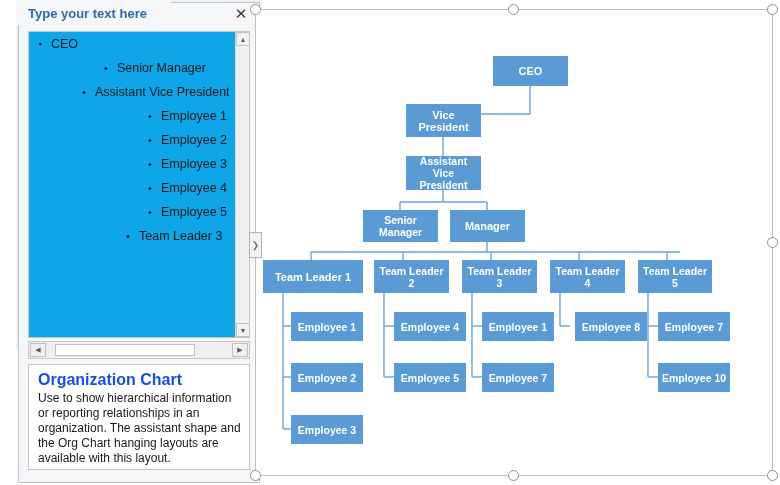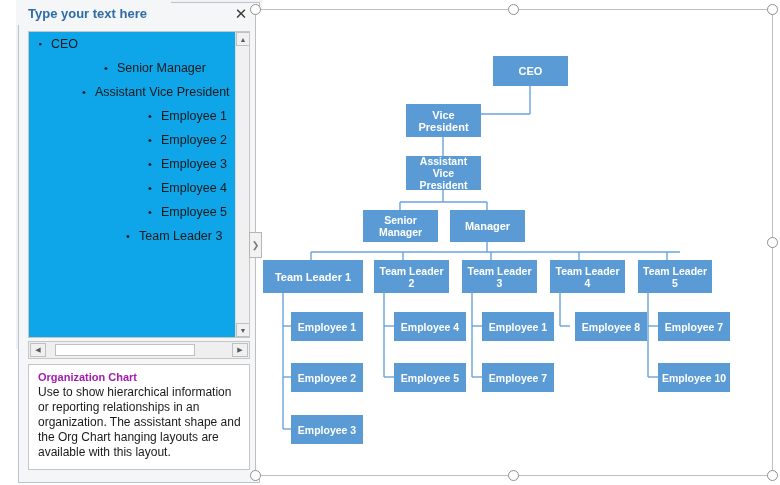--- a/index.html
+++ b/index.html
@@ -99,21 +99,21 @@
     background:#ffffff;border:1px solid #c0c0c0;box-sizing:border-box;
     cursor:pointer;
   }
 
   
   #desc-box{
     position:absolute;left:12px;top:364px;width:222px;height:106px;
     background:#ffffff;border:1px solid #c6c6c6;box-sizing:border-box;
     padding:6px 8px 0 9px;
   }
-  #desc-title{font-size:11px;font-weight:bold;color:#a21caf;margin-bottom:2px;}
+  #desc-title{font-size:16px;font-weight:bold;color:#1d4ed8;margin-bottom:2px;}
   #desc-body{font-size:12px;color:#1a1a1a;line-height:15px;}
   #desc-link{
     font-size:12px;color:#1a1a1a;text-decoration:underline;
     margin-top:7px;display:inline-block;cursor:pointer;
   }
 
   
   #canvas{
     position:absolute;left:255px;top:9px;width:518px;height:467px;
     border:1px solid #bfbfbf;box-sizing:border-box;background:#ffffff;

